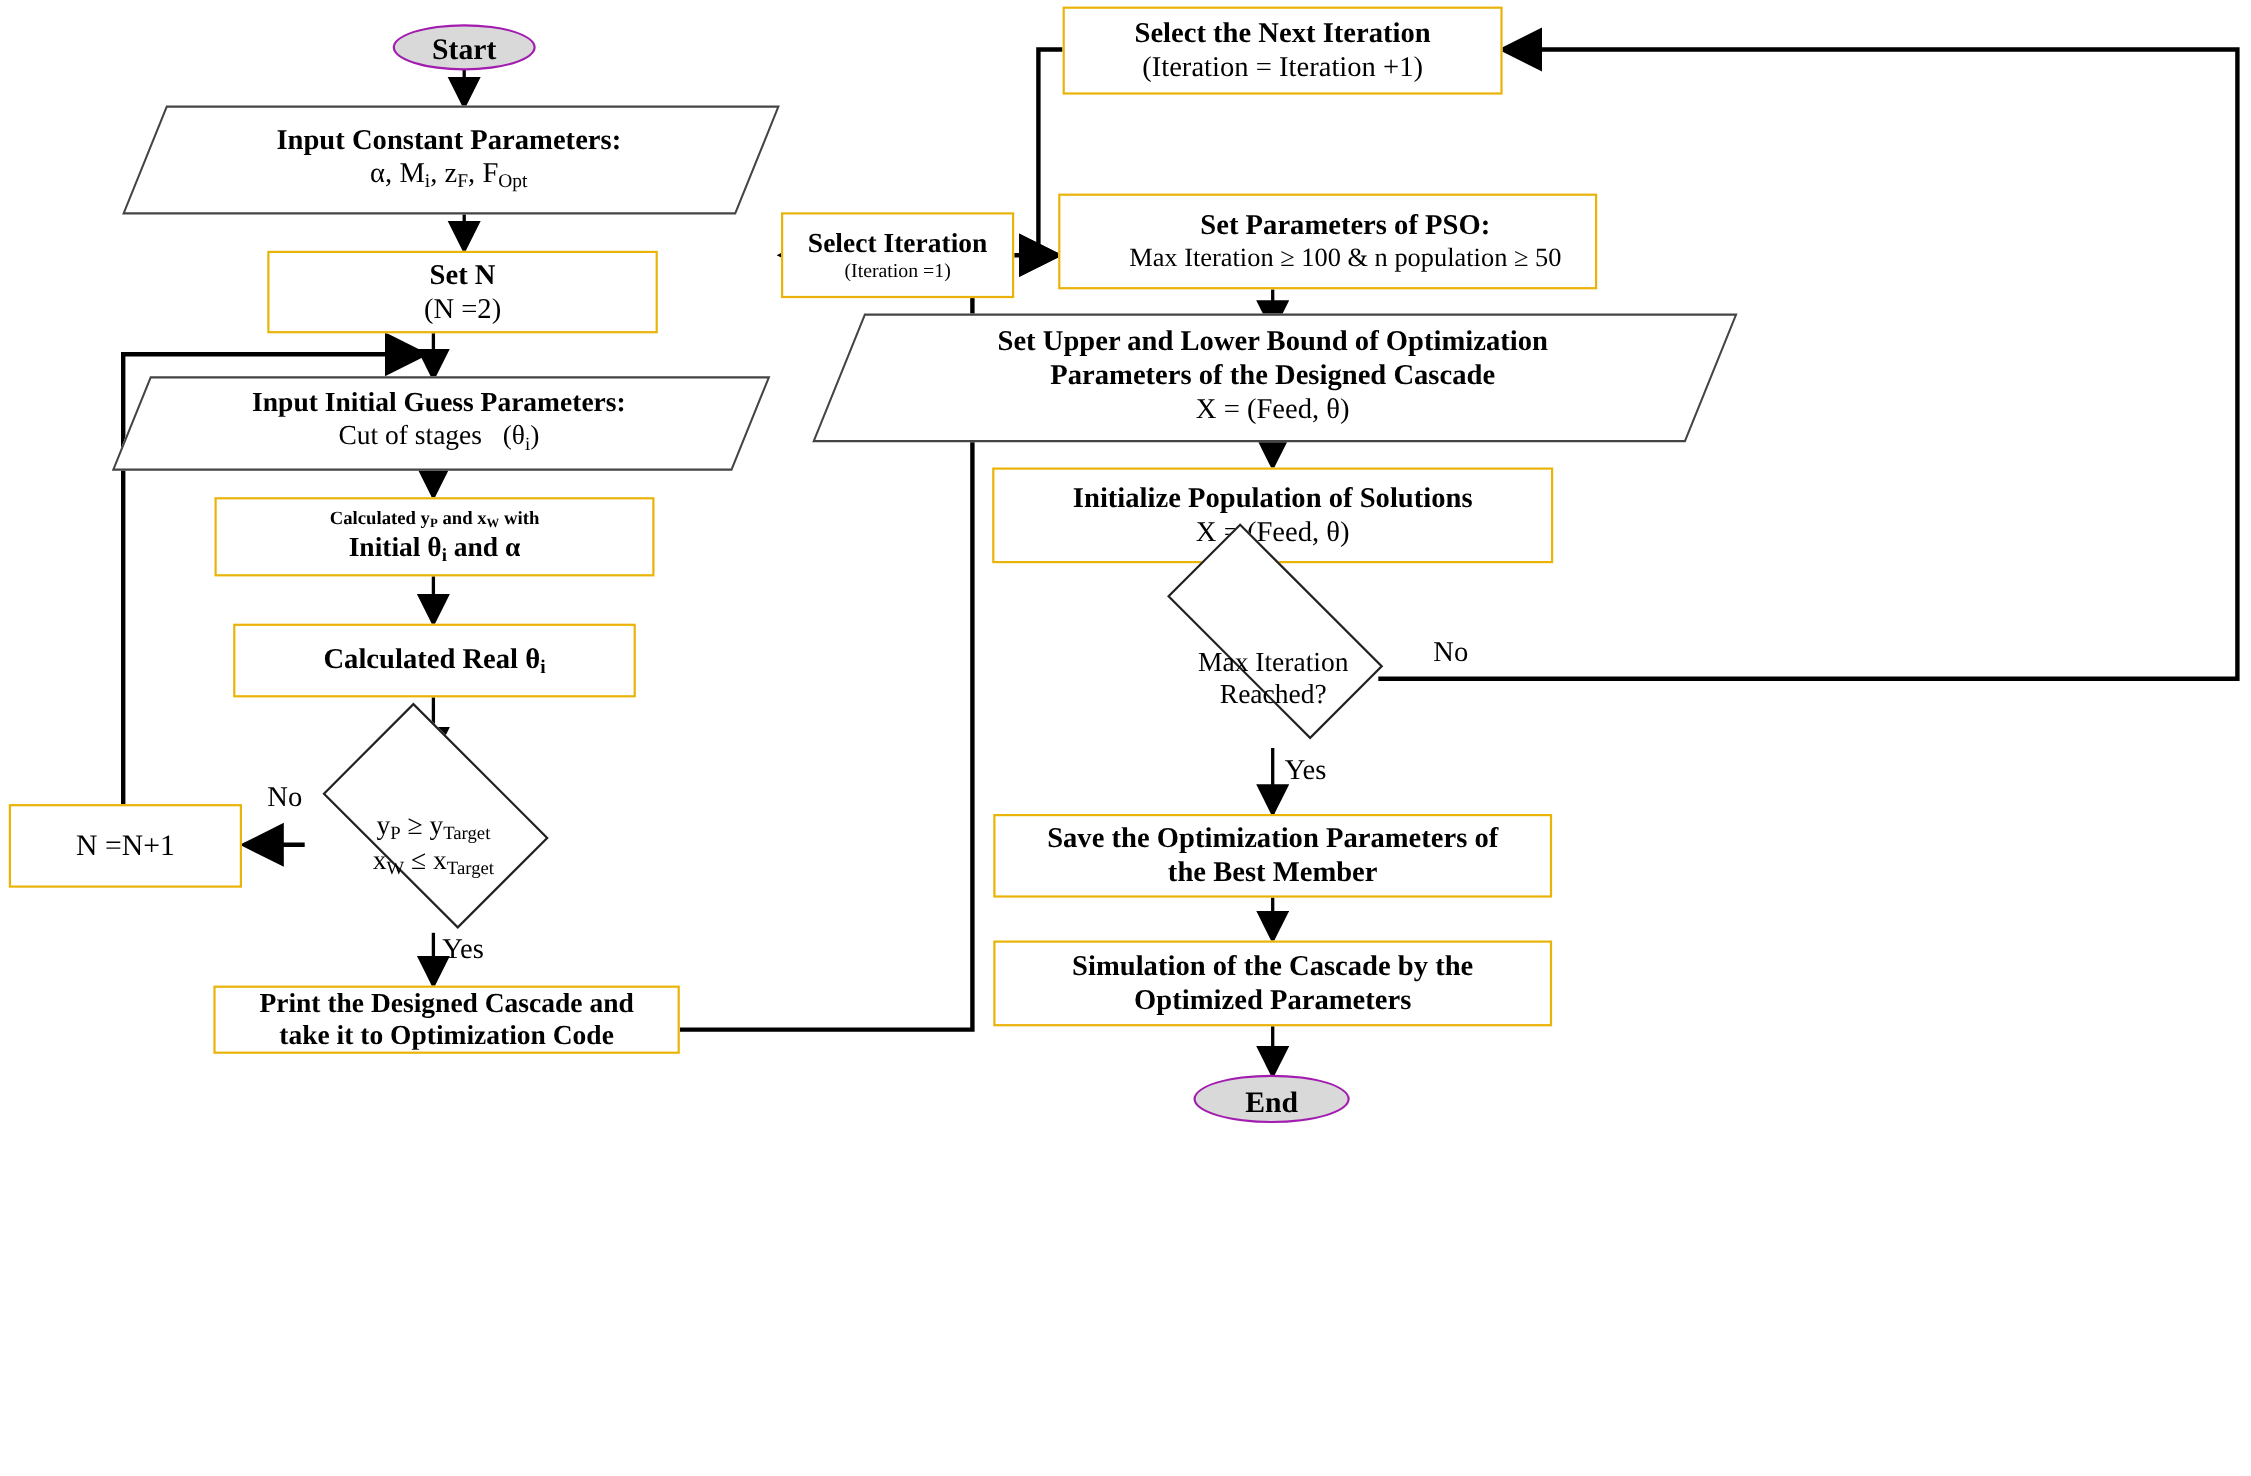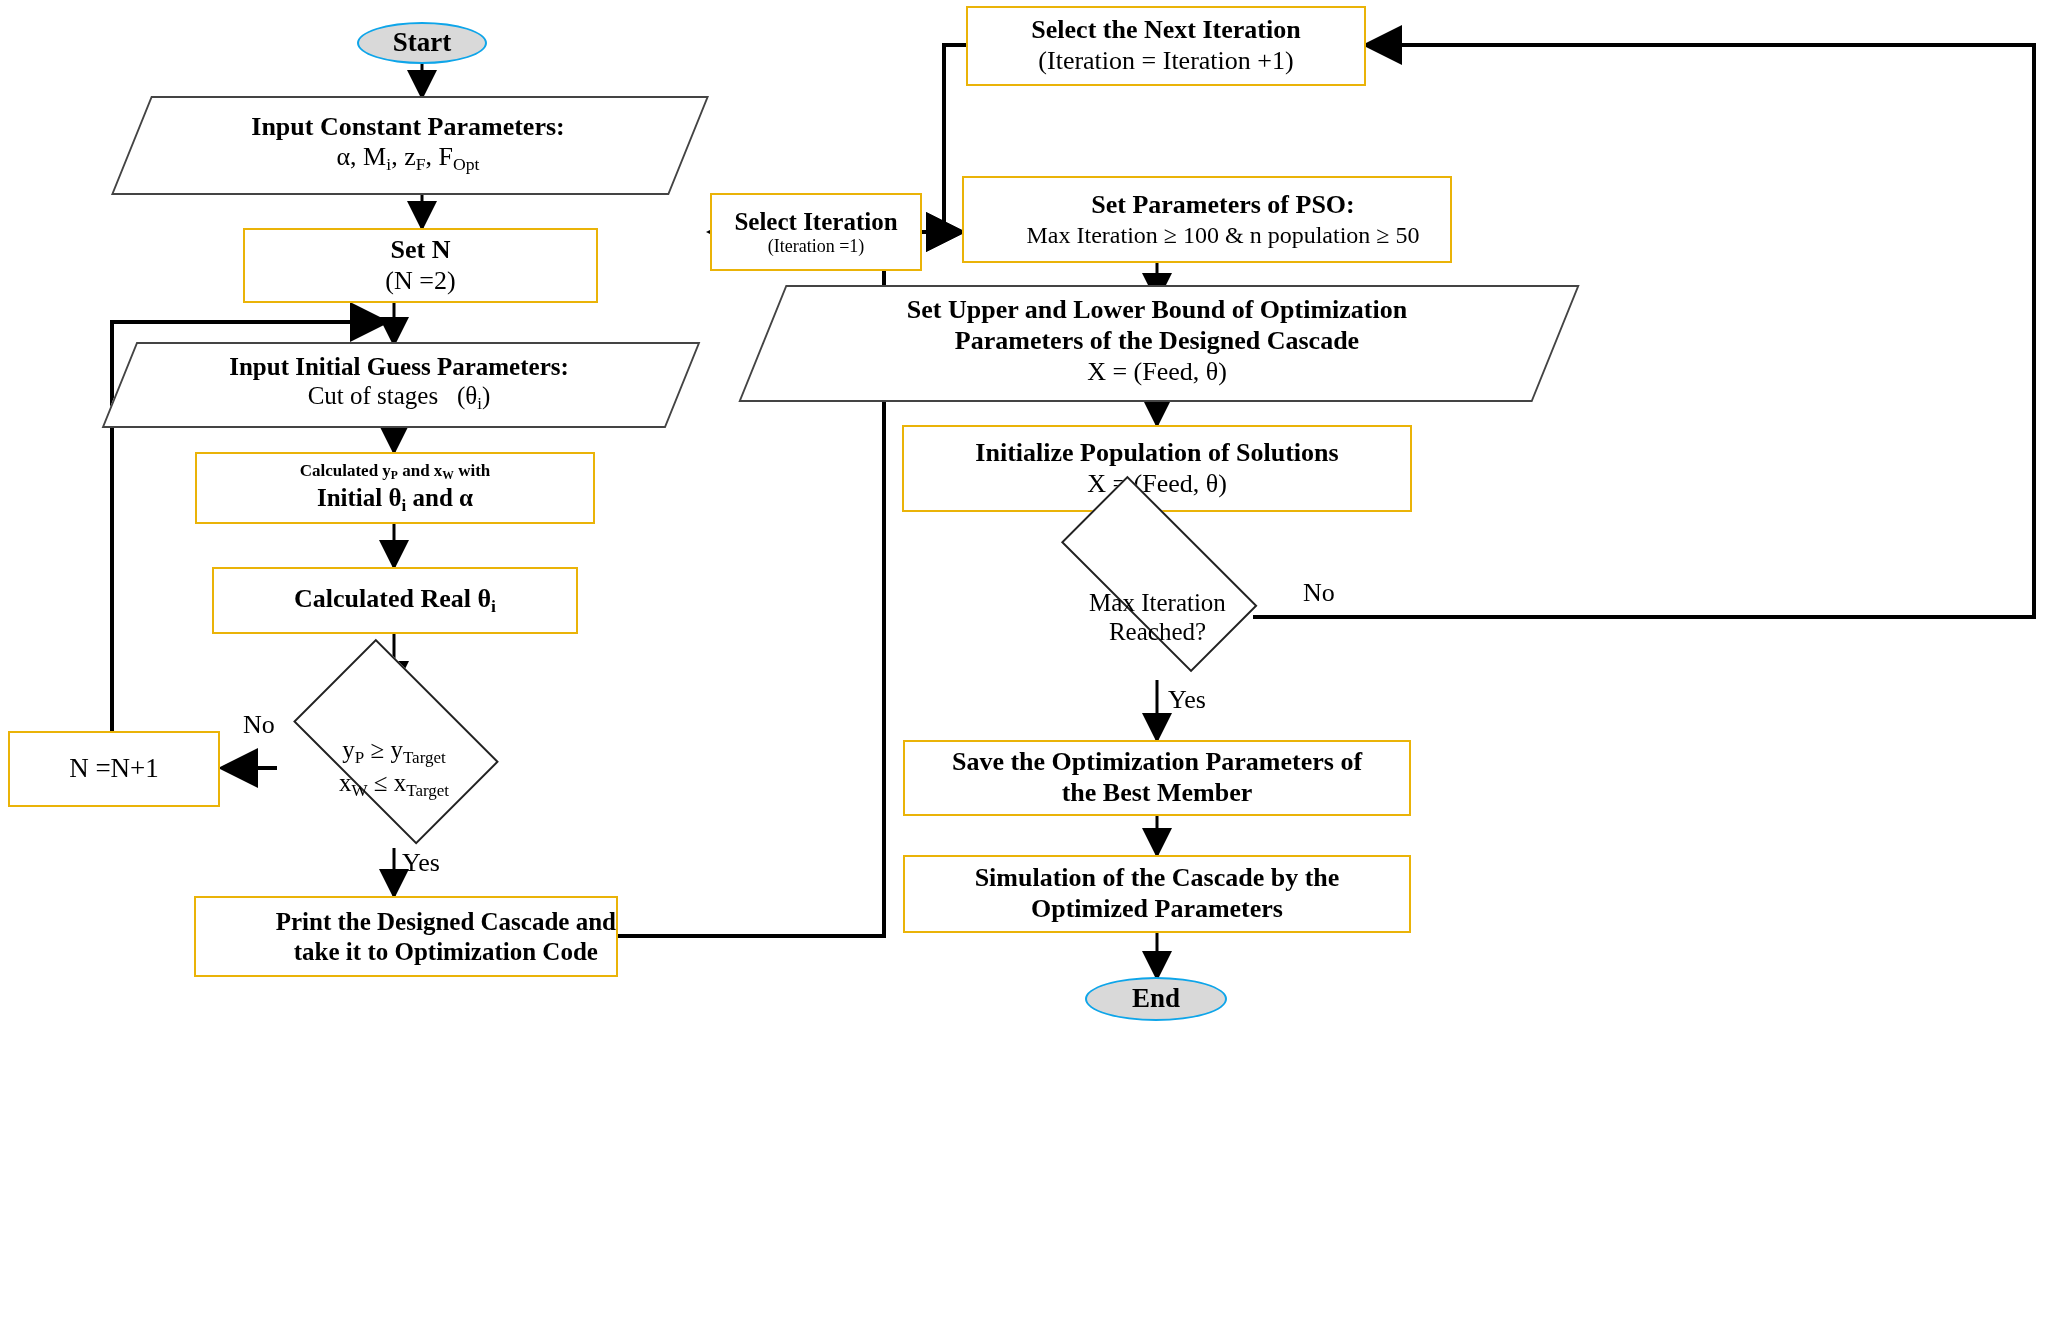--- a/index.html
+++ b/index.html
@@ -2,21 +2,21 @@
 <html><head>
 <meta charset="utf-8">
 <style>
   html,body{margin:0;padding:0;background:#ffffff;}
   body{font-family:"Liberation Serif", serif;}
   #canvas{position:relative;width:2046px;height:1342px;background:#fff;overflow:hidden;}
   svg.edges{position:absolute;left:0;top:0;width:2046px;height:1342px;pointer-events:none;}
 
   .node{position:absolute;box-sizing:border-box;display:flex;align-items:center;justify-content:center;text-align:center;color:#000;}
   .proc{border:2px solid #eab308;background:#fff;}
-  .term{background:#d9d9d9;border:2px solid #0ea5e9;border-radius:50%;}
+  .term{background:#d9d9d9;border:2px solid #a21caf;border-radius:50%;align-items:flex-end;}
   .para{background:transparent;border:none;}
   .para .skew{position:absolute;left:0;top:0;width:100%;height:100%;border:2px solid #444;transform:skewX(-22deg);background:#fff;z-index:0;}
   .para .txt{position:relative;z-index:1;width:100%;}
   .diam{background:transparent;border:none;}
   .diam .dsh{position:absolute;left:50%;top:50%;width:70.7%;height:70.7%;margin-left:-35.35%;margin-top:-35.35%;border:2px solid #222;background:#fff;transform:rotate(45deg);z-index:0;}
   .diam .txt{position:relative;z-index:1;width:120%;}
 
   .ln{display:block;line-height:1.18;}
   .b{font-weight:bold;}
   .n{font-weight:normal;}
@@ -125,21 +125,21 @@
     <div class="txt">
       <span class="ln n" style="font-size:25px;"><span>y</span><sub>P</sub><span> ≥ y</span><sub>Target</sub></span>
       <span class="ln n" style="font-size:25px;"><span>x</span><sub>W</sub><span> ≤ x</span><sub>Target</sub></span>
     </div>
   </div>
 
   <div class="node proc" style="left:8px;top:731px;width:212px;height:76px;">
     <span class="ln n" style="font-size:27px;">N =N+1</span>
   </div>
 
-  <div class="node proc" style="left:194px;top:896px;width:424px;height:81px;justify-content:flex-end;">
+  <div class="node proc" style="left:194px;top:896px;width:424px;height:62px;">
     <div>
       <span class="ln b" style="font-size:25px;">Print the Designed Cascade and</span>
       <span class="ln b" style="font-size:25px;">take it to Optimization Code</span>
     </div>
   </div>
 
   <span class="edgelabel" style="left:243px;top:710px;font-size:26px;">No</span>
   <span class="edgelabel" style="left:402px;top:848px;font-size:26px;">Yes</span>
 
   <div class="node proc" style="left:966px;top:6px;width:400px;height:80px;">

